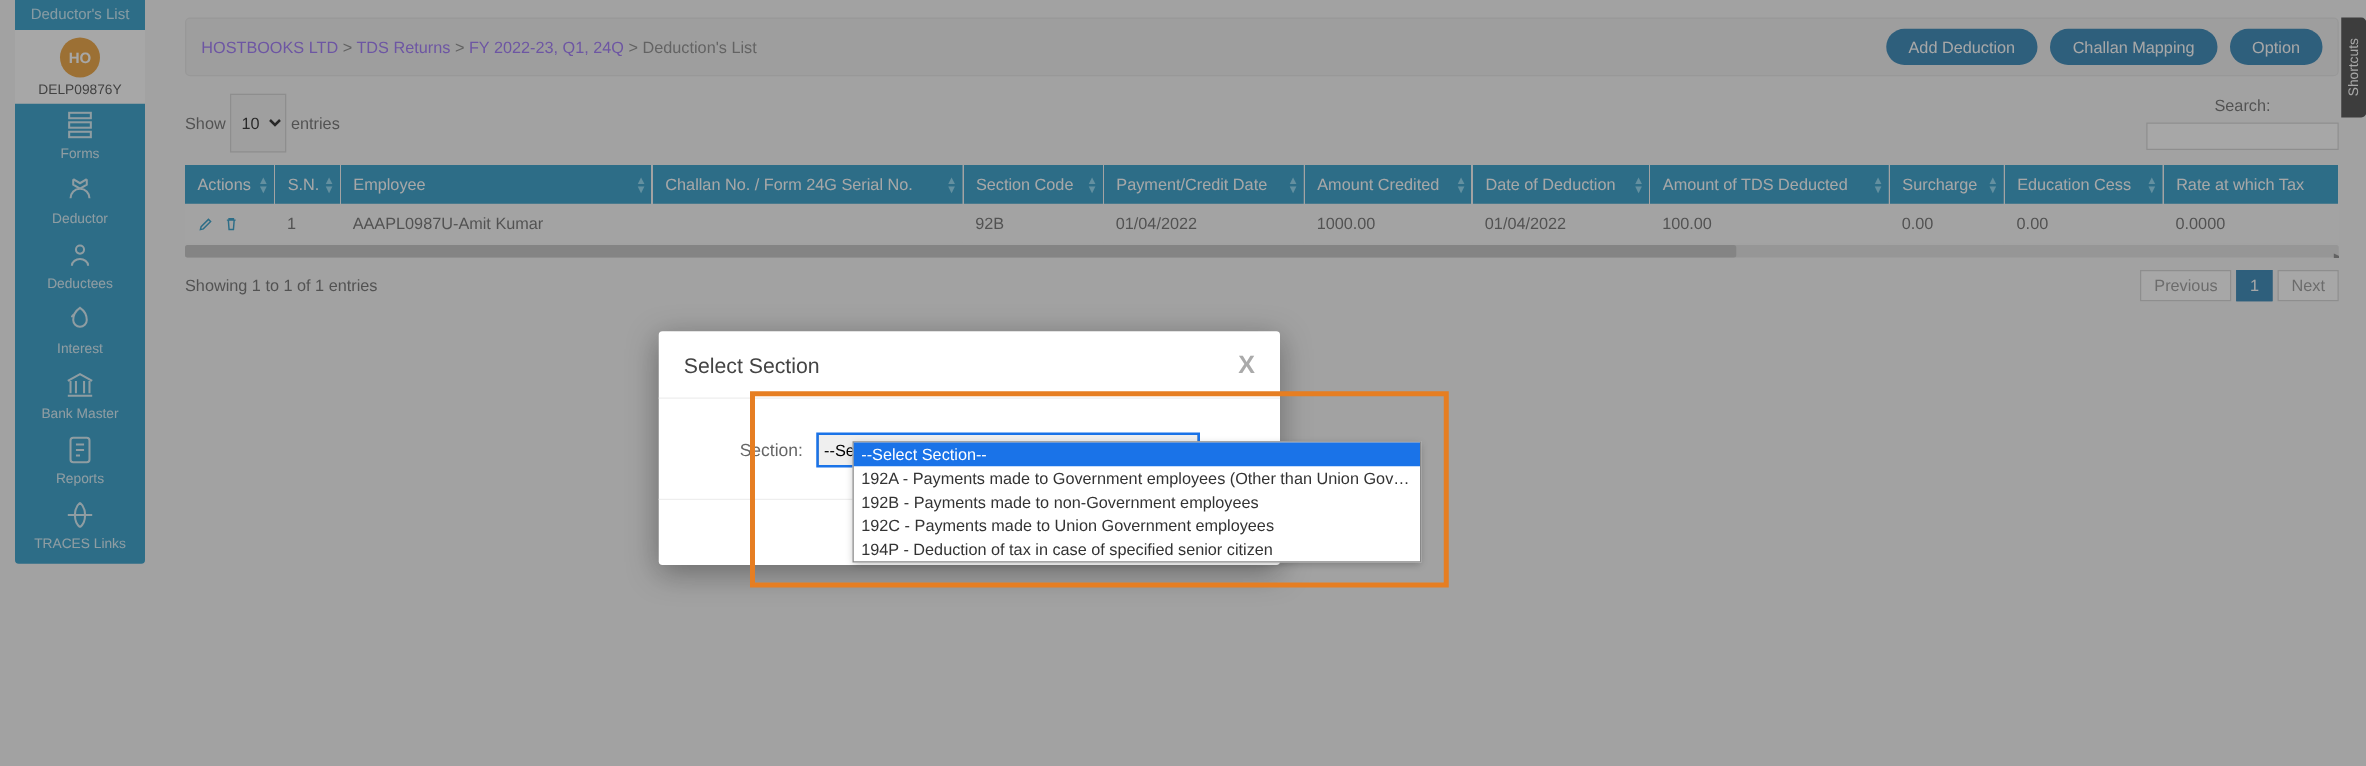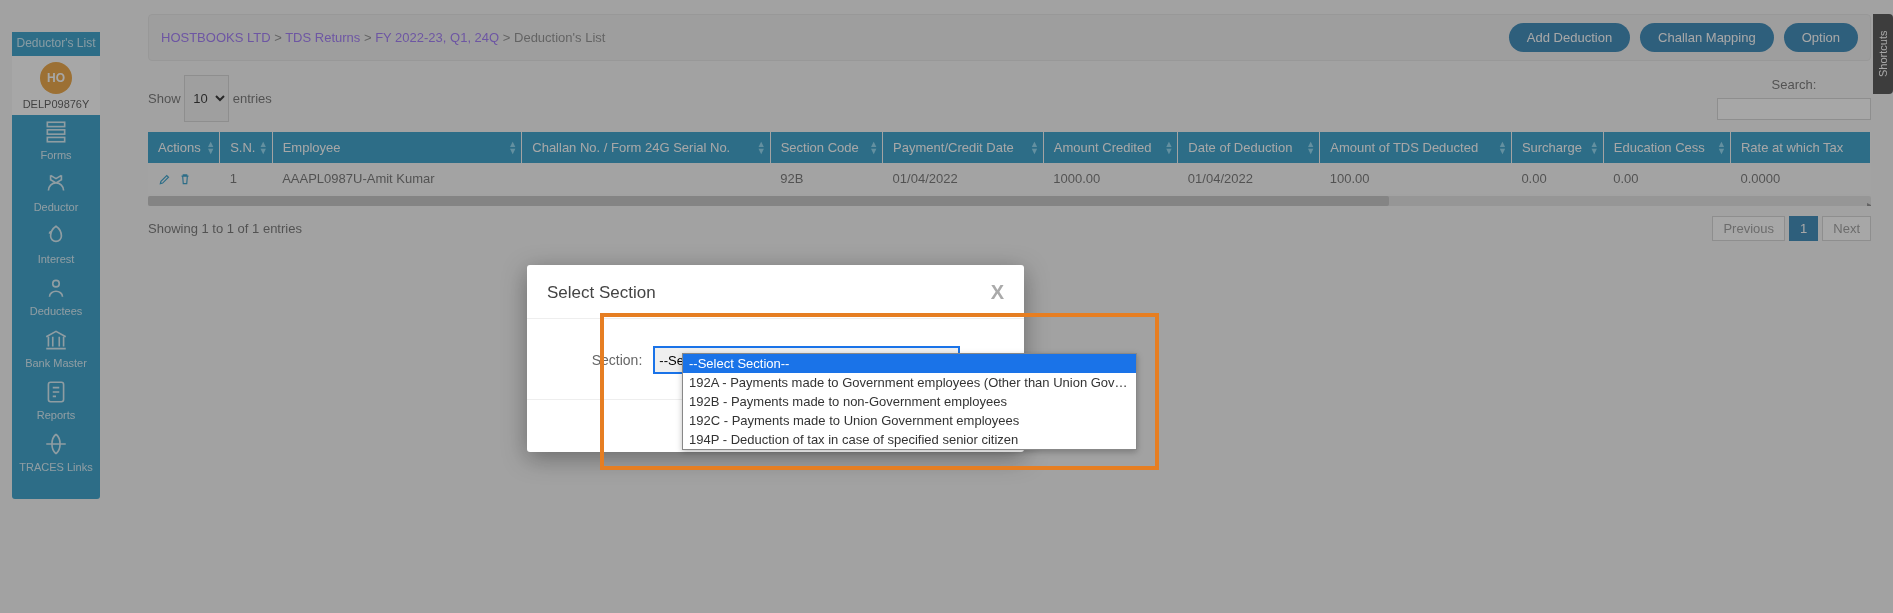--- a/index.html
+++ b/index.html
@@ -2,21 +2,21 @@
 <html><head>
 <meta charset="utf-8">
 <style>
 * { margin:0; padding:0; box-sizing:border-box; font-family:Arial,Helvetica,sans-serif; }
 body { background:#f5f5f5; color:#333; font-size:13px; width:1893px; height:613px; position:relative; overflow:hidden; }
 
 
 .overlay { position:absolute; inset:0; background:rgba(80,80,80,0.5); z-index:50; }
 
 
-.sidebar { position:absolute; left:12px; top:0; width:88px; background:#0a8bbf; color:#fff; border-bottom-left-radius:3px; border-bottom-right-radius:3px; padding-bottom:20px;margin-top:32px; }
+.sidebar { position:absolute; left:12px; top:0; width:104px; background:#0a8bbf; color:#fff; border-bottom-left-radius:3px; border-bottom-right-radius:3px; padding-bottom:4px; }
 .sidebar-header { background:#0a8bbf; text-align:center; padding:4px 0 6px; font-size:12px; color:#bde6f6; }
 .avatar-box { background:#fff; padding:6px 0 5px; text-align:center; }
 .avatar-circle { width:32px; height:32px; border-radius:50%; background:#e89118; color:#fff; display:inline-flex; align-items:center; justify-content:center; font-size:12px; font-weight:bold; }
 .avatar-id { font-size:11px; color:#333; margin-top:4px; }
 .nav-item { text-align:center; padding:4px 0 6px; cursor:pointer; }
 .nav-item svg { width:26px; height:26px; }
 .nav-item-label { font-size:11px; color:#cfeaf5; margin-top:1px; }
 
 
 .main { position:absolute; left:148px; top:14px; right:22px; }
@@ -88,31 +88,31 @@
     <div class="nav-item-label">Forms</div>
   </div>
   <div class="nav-item">
     <svg viewBox="0 0 24 24" fill="none" stroke="#cfeaf5" stroke-width="1.5">
         <path d="M7 4l5 3 5-3M7 4v4l5 3 5-3V4M5 18a7 7 0 0114 0"></path>
       </svg>
     <div class="nav-item-label">Deductor</div>
   </div>
   <div class="nav-item">
     <svg viewBox="0 0 24 24" fill="none" stroke="#cfeaf5" stroke-width="1.5">
+        <circle cx="12" cy="8" r="3"></circle>
+        <path d="M6 20c0-3 3-5 6-5s6 2 6 5"></path>
+      </svg>
+    <div class="nav-item-label">Deductees</div>
+  </div>
+  <div class="nav-item">
+    <svg viewBox="0 0 24 24" fill="none" stroke="#cfeaf5" stroke-width="1.5">
         <path d="M12 3c-3 2-5 5-5 9a5 5 0 0010 0c0-4-2-7-5-9z"></path>
         <path d="M8 8c-1 0-2 1-2 2"></path>
       </svg>
     <div class="nav-item-label">Interest</div>
-  </div>
-  <div class="nav-item">
-    <svg viewBox="0 0 24 24" fill="none" stroke="#cfeaf5" stroke-width="1.5">
-        <circle cx="12" cy="8" r="3"></circle>
-        <path d="M6 20c0-3 3-5 6-5s6 2 6 5"></path>
-      </svg>
-    <div class="nav-item-label">Deductees</div>
   </div>
   <div class="nav-item">
     <svg viewBox="0 0 24 24" fill="none" stroke="#cfeaf5" stroke-width="1.5">
         <path d="M3 9l9-5 9 5M5 9v9M19 9v9M9 9v9M15 9v9M3 20h18"></path>
       </svg>
     <div class="nav-item-label">Bank Master</div>
   </div>
   <div class="nav-item">
     <svg viewBox="0 0 24 24" fill="none" stroke="#cfeaf5" stroke-width="1.5">
         <rect x="5" y="3" width="14" height="18" rx="2"></rect>

